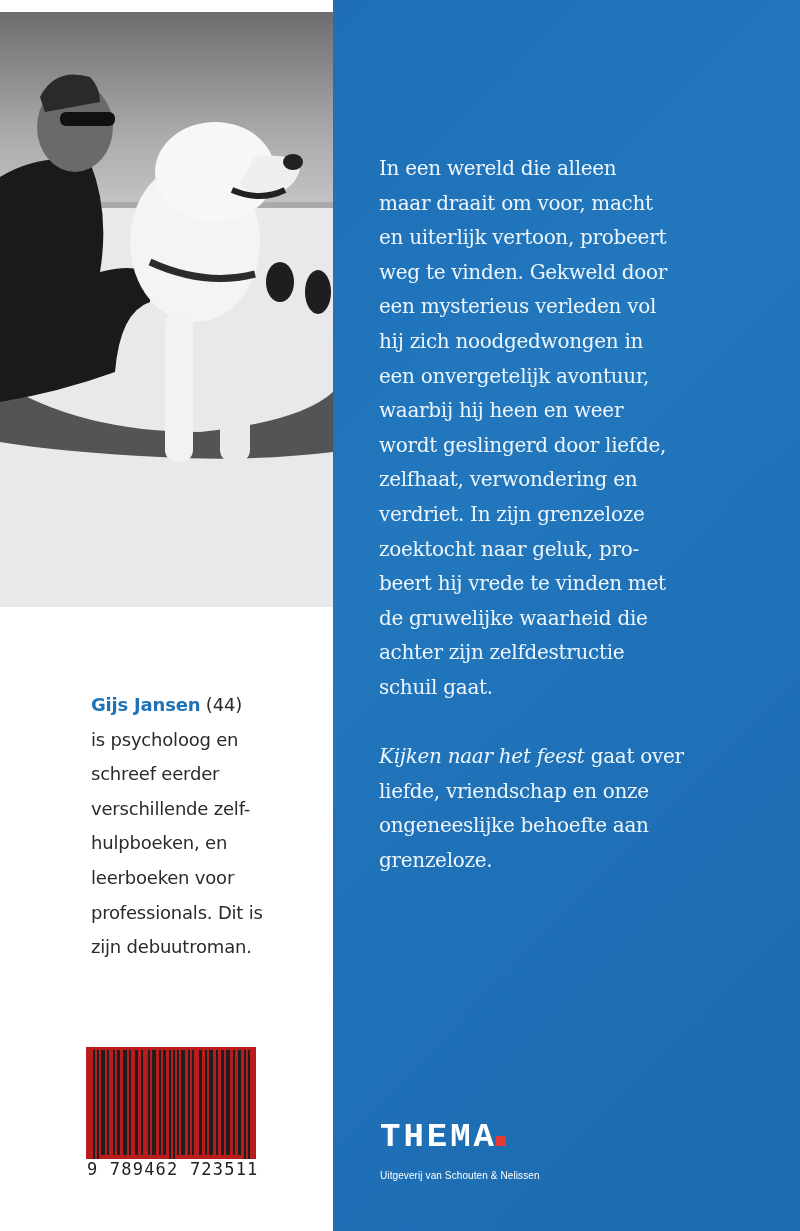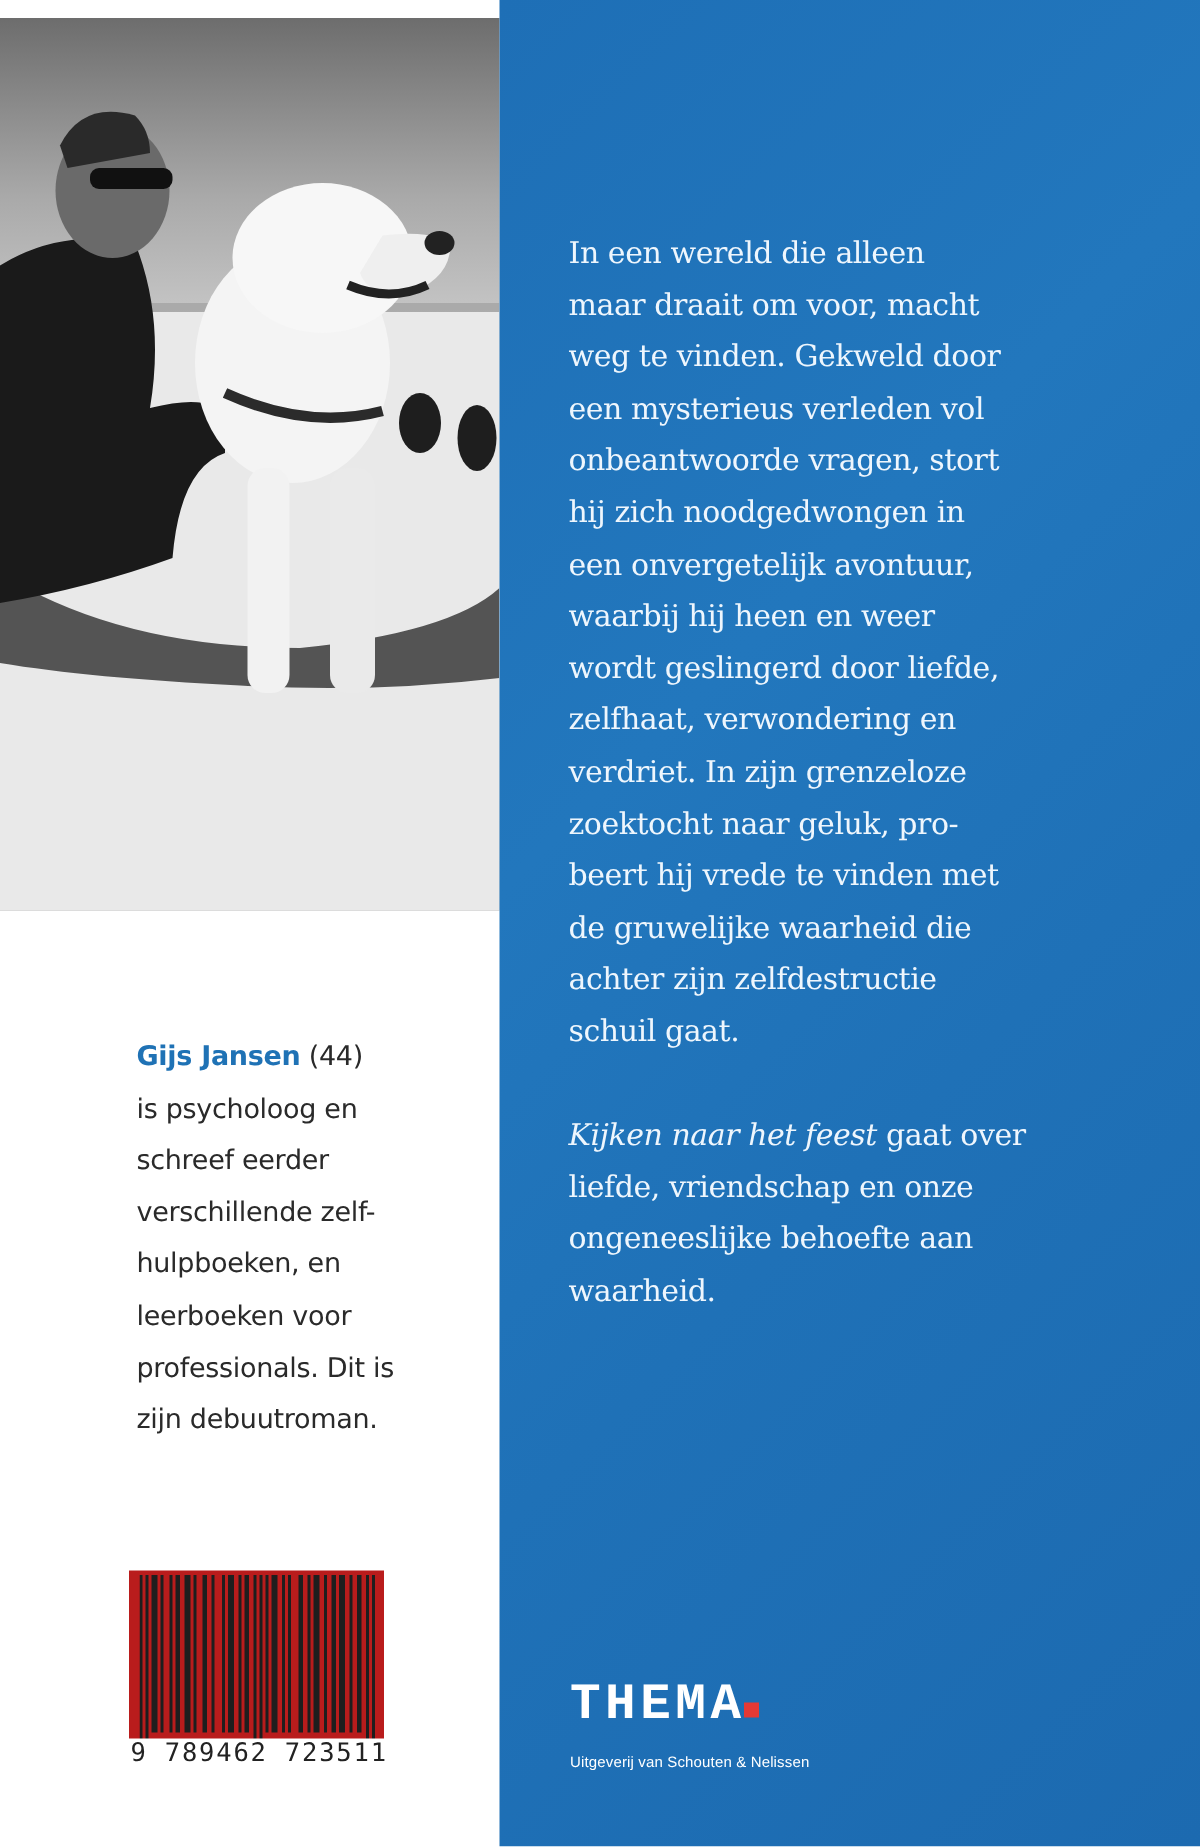--- a/index.html
+++ b/index.html
@@ -142,39 +142,39 @@
     <div class="num"><span>9 789462 723511</span></div>
   </div>
 </div>
 
 <div class="right-col"></div>
 
 <div class="blurb">
   <div>
     <span class="line">In een wereld die alleen</span>
     <span class="line">maar draait om voor, macht</span>
+    <span class="line">en uiterlijk vertoon, probeert</span>
     <span class="line">weg te vinden. Gekweld door</span>
     <span class="line">een mysterieus verleden vol</span>
-    <span class="line">onbeantwoorde vragen, stort</span>
     <span class="line">hij zich noodgedwongen in</span>
     <span class="line">een onvergetelijk avontuur,</span>
     <span class="line">waarbij hij heen en weer</span>
     <span class="line">wordt geslingerd door liefde,</span>
     <span class="line">zelfhaat, verwondering en</span>
     <span class="line">verdriet. In zijn grenzeloze</span>
     <span class="line">zoektocht naar geluk, pro-</span>
     <span class="line">beert hij vrede te vinden met</span>
     <span class="line">de gruwelijke waarheid die</span>
     <span class="line">achter zijn zelfdestructie</span>
     <span class="line">schuil gaat.</span>
   </div>
   <div class="para2">
     <span class="line"><em>Kijken naar het feest</em><span> gaat over</span></span>
     <span class="line">liefde, vriendschap en onze</span>
     <span class="line">ongeneeslijke behoefte aan</span>
-    <span class="line">waarheid.</span>
+    <span class="line">grenzeloze.</span>
   </div>
 </div>
 
 <div class="logo">
   <span class="word">THEMA</span><span class="dot"></span>
   <span class="sub">Uitgeverij van Schouten &amp; Nelissen</span>
 </div>
 
 </body></html>

